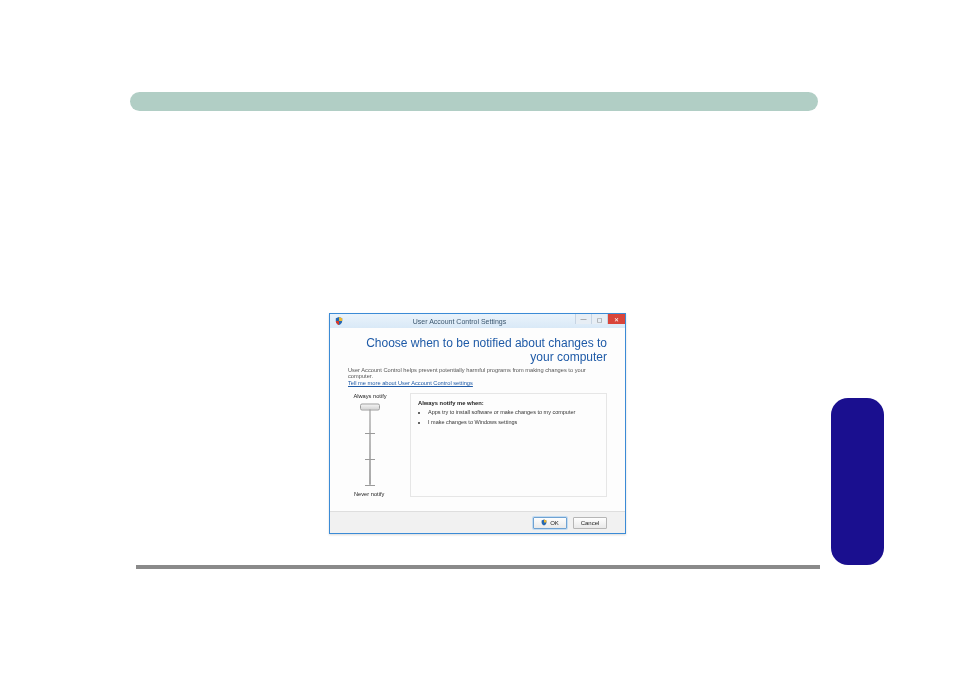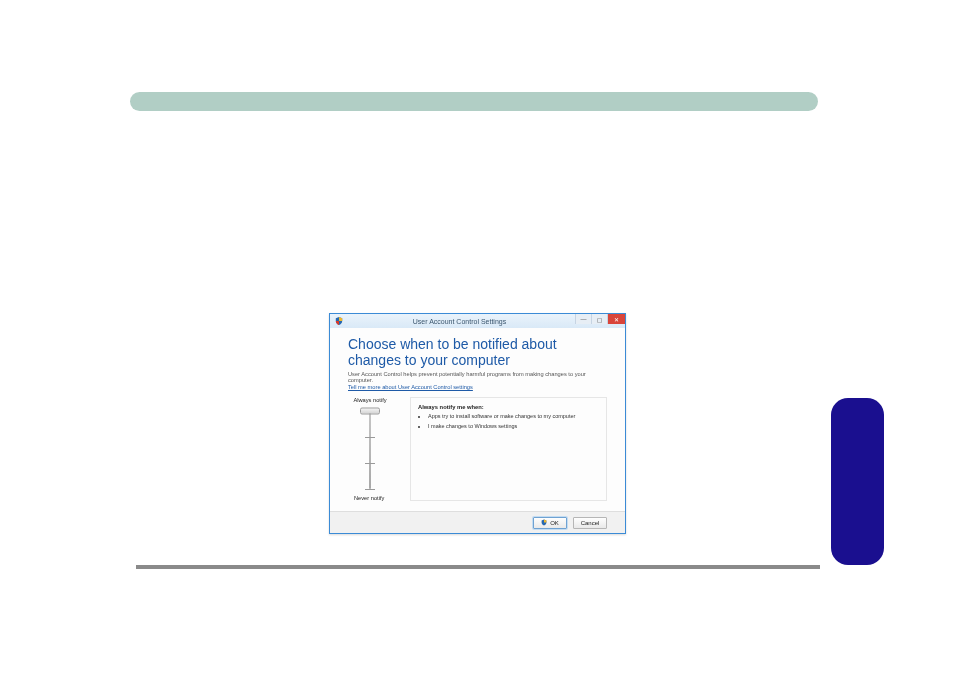--- a/index.html
+++ b/index.html
@@ -92,22 +92,23 @@
     .win-btn.close {
       width: 18px;
       background: #d9453a;
       color: #fff;
     }
     .uac-content {
       padding: 8px 18px 0 18px;
     }
     .uac-heading {
       color: #1e5aa7;
-      font-size: 14px;
+      font-size: 12px;
       margin-bottom: 3px;
+      text-align: right;
     }
     .uac-subtext {
       font-size: 5.7px;
       color: #555;
     }
     .uac-link {
       display: block;
       color: #1e5aa7;
       text-decoration: underline;
       font-size: 5.7px;

